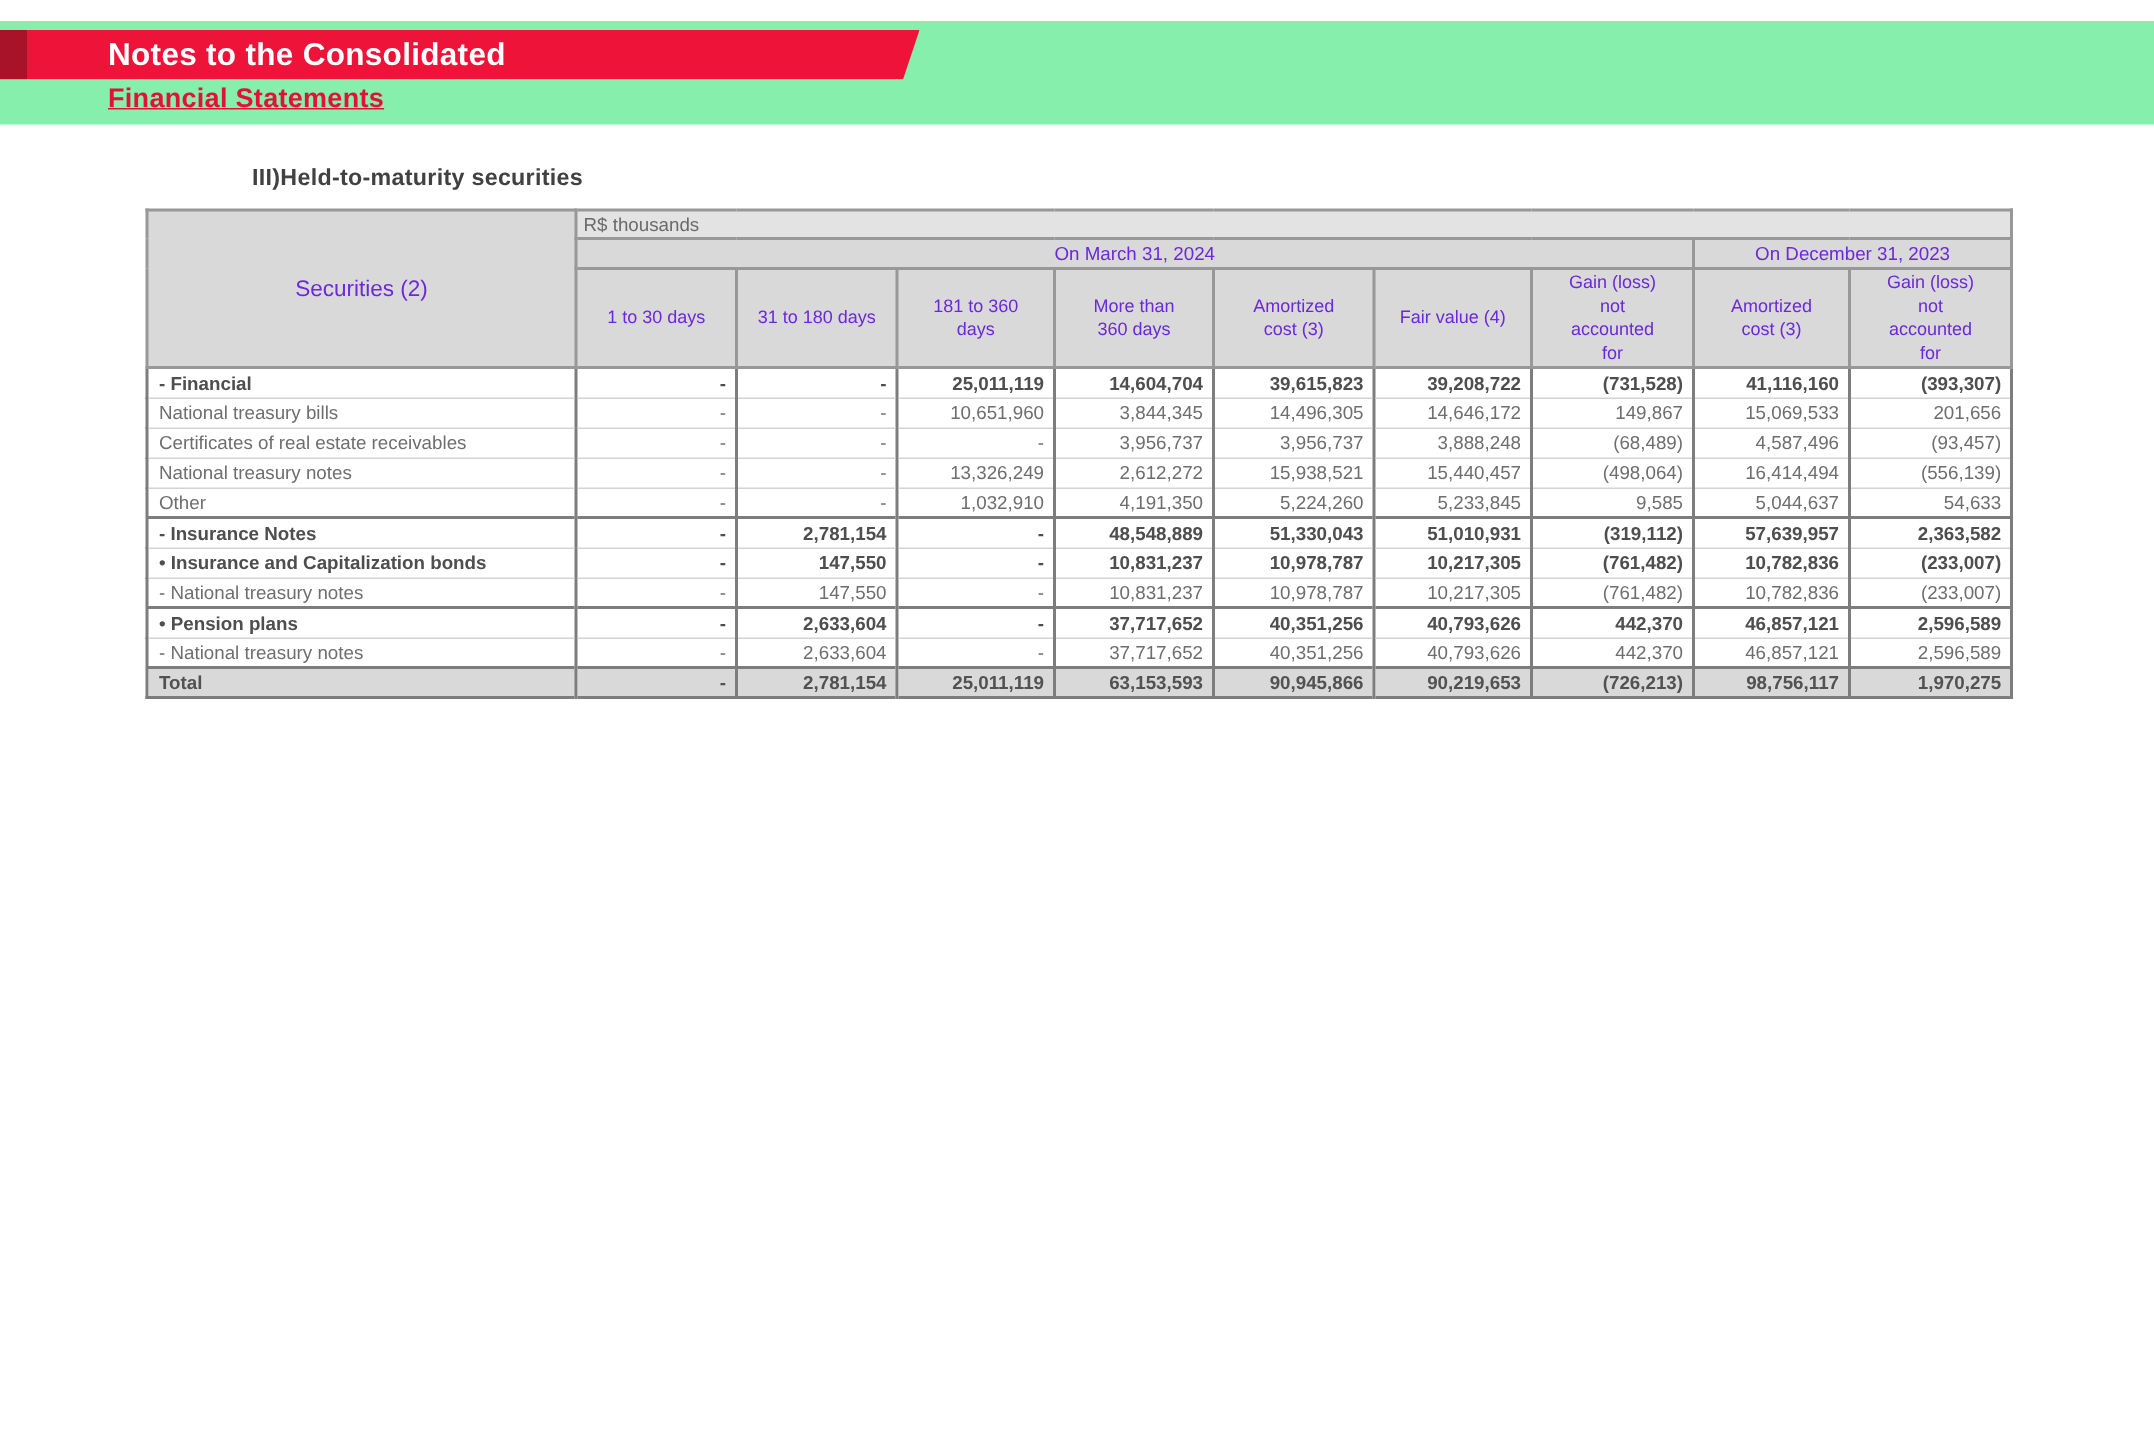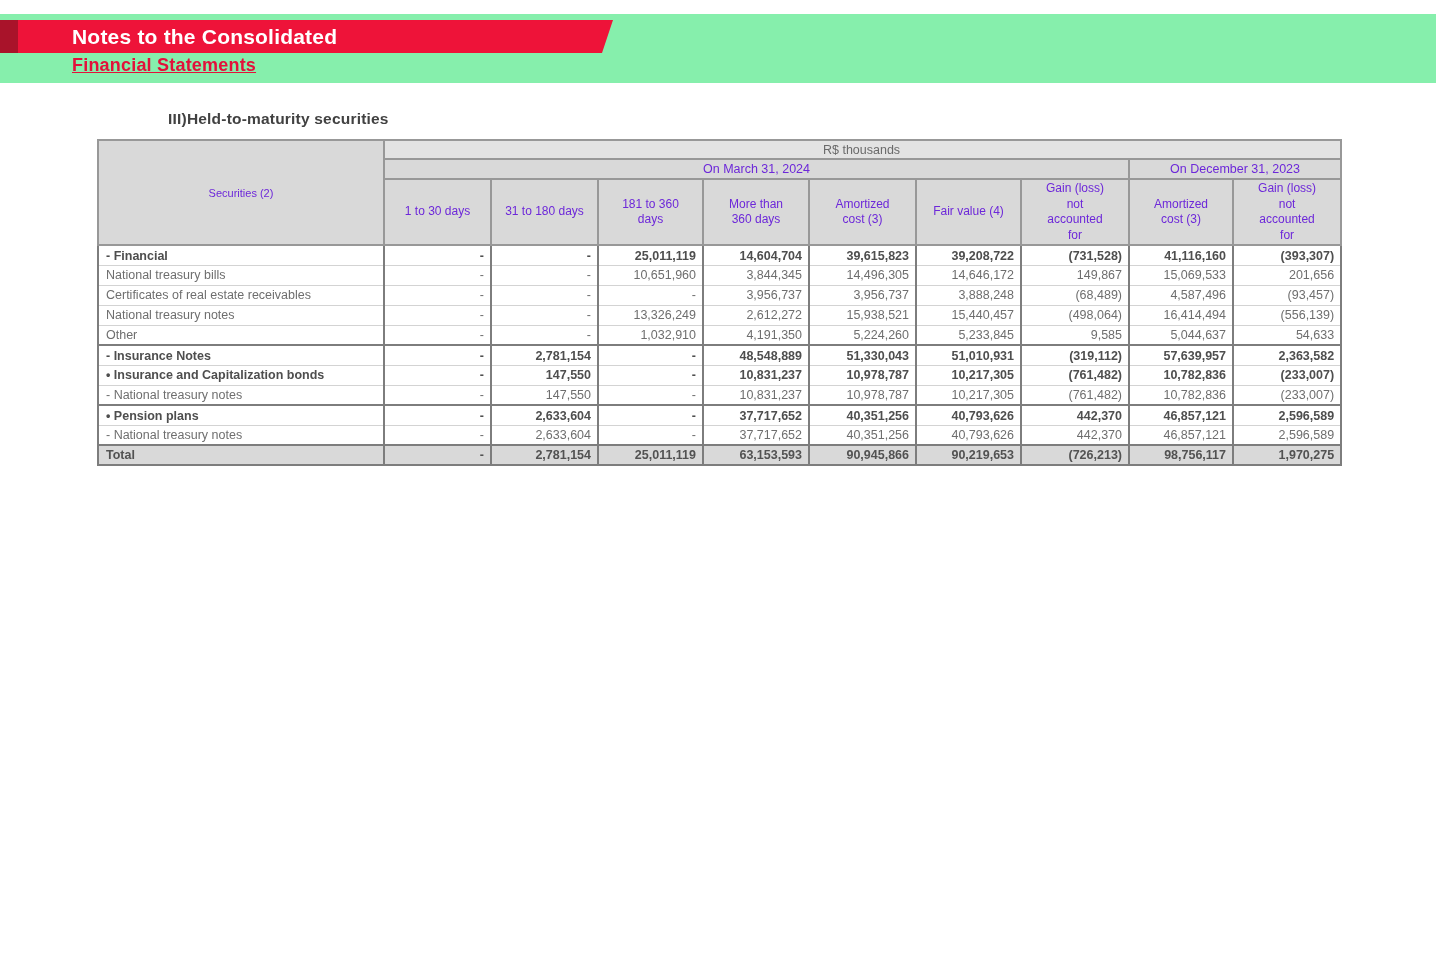--- a/index.html
+++ b/index.html
@@ -74,29 +74,29 @@
     background: #d9d9d9;
     border: 2px solid #989898;
     color: #6d28d9;
     font-weight: normal;
     padding: 1px 4px;
     text-align: center;
     vertical-align: middle;
   }
   th.unit-cell {
     background: #e3e3e3;
-    text-align: center;
+    text-align: left;
     font-weight: normal;
     font-size: 12.5px;
     color: #6a6a6a;
     height: 19px;
     padding-right: 6px;
   }
   th.group-cell { height: 20px; font-size: 12.5px; }
-  th.securities-cell { font-size: 11px; }
+  th.securities-cell { font-size: 15px; }
   th.col-cell {
     height: 66px;
     font-size: 12px;
     line-height: 1.3;
     white-space: pre-line;
   }
   .data-table td {
     height: 20px;
     padding: 0 6px;
     font-size: 12.5px;

